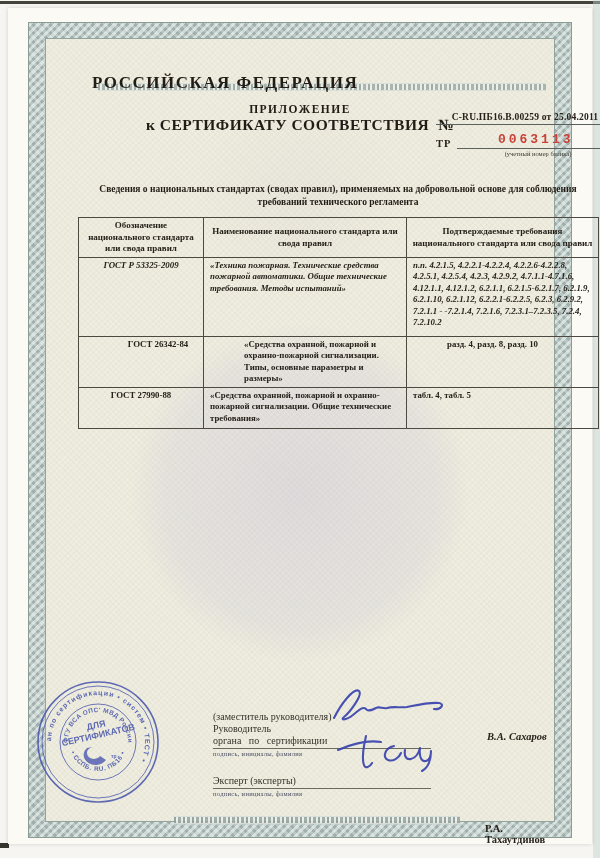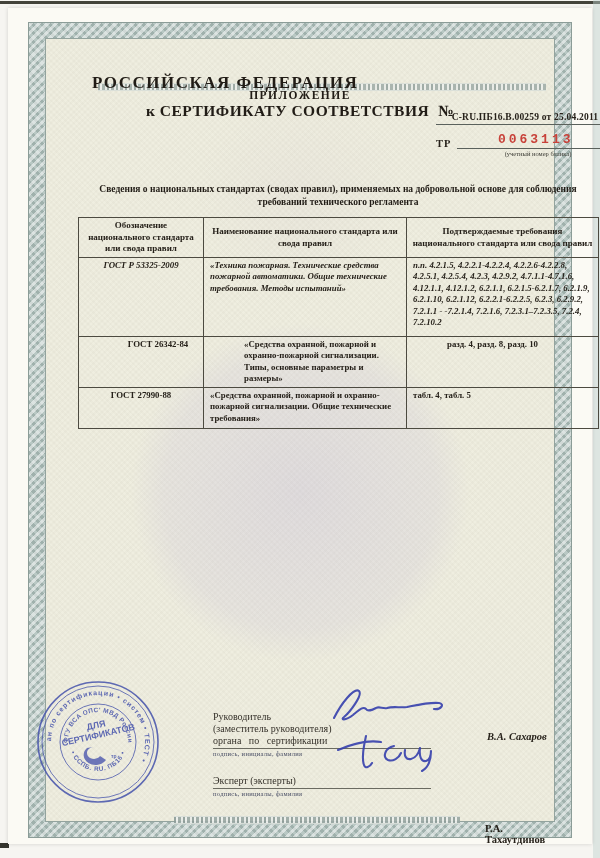--- a/index.html
+++ b/index.html
@@ -41,21 +41,21 @@
       repeating-linear-gradient(90deg, #8e9d99 0 2px, #eef1ee 2px 4px, #9aa8a4 4px 7px, #e8ece9 7px 9px);
     border-top:1px solid #d8ded9;border-bottom:1px solid #d8ded9;
     opacity:.8;
   }
   .microtext.top{left:52px;top:44px;width:448px;}
   .microtext.bottom{left:166px;top:808px;width:286px;opacity:.9;}
 
   
   .t-country{position:absolute;left:46px;top:34px;width:524px;
     font-size:17px;font-weight:bold;letter-spacing:1.5px;color:#211c16;}
-  .t-appendix{position:absolute;left:44px;top:50px;width:420px;text-align:center;color:#211c16;}
+  .t-appendix{position:absolute;left:44px;top:64px;width:420px;text-align:center;color:#211c16;}
   .t-appendix .l1{font-size:11.5px;font-weight:bold;letter-spacing:1.5px;}
   .t-appendix .l2{font-size:15.5px;font-weight:bold;letter-spacing:.5px;margin-top:1px;}
   .t-appendix .l3{font-size:8px;font-weight:bold;margin-top:2px;letter-spacing:.3px;}
 
   .certnum{position:absolute;left:390px;top:73px;width:178px;}
   .certnum .num{font-size:9.5px;font-weight:bold;text-align:center;letter-spacing:.2px;
     border-bottom:1px solid #5a615c;padding-bottom:2px;color:#26211a;}
   .trrow{display:flex;align-items:flex-end;margin-top:7px;}
   .trrow .tr-label{font-size:10.5px;font-weight:bold;letter-spacing:1px;padding-right:6px;color:#26211a;}
   .trrow .blank{flex:1;text-align:center;border-bottom:1px solid #5a615c;padding-bottom:1px;
@@ -142,22 +142,22 @@
         </tr>
         <tr class="r3">
           <td class="cstd">ГОСТ 27990-88</td>
           <td>«Средства охранной, пожарной и охранно-пожарной сигнализации. Общие технические требования»</td>
           <td>табл. 4, табл. 5</td>
         </tr>
       </tbody>
         </table>
 
       <div class="sig-labels">
+        <div>(заместитель руководителя)</div>
         <div>Руководитель</div>
-        <div>(заместитель руководителя)</div>
         <div class="role-spaced">органа по сертификации</div>
         <div class="rule"></div>
         <div class="sig-caption">подпись, инициалы, фамилия</div>
         <div class="expert-role">Эксперт (эксперты)</div>
         <div class="rule"></div>
         <div class="sig-caption">подпись, инициалы, фамилия</div>
       </div>
 
       <div class="name head">В.А. Сахаров</div>
       <div class="name expert">Р.А. Тахаутдинов</div>

